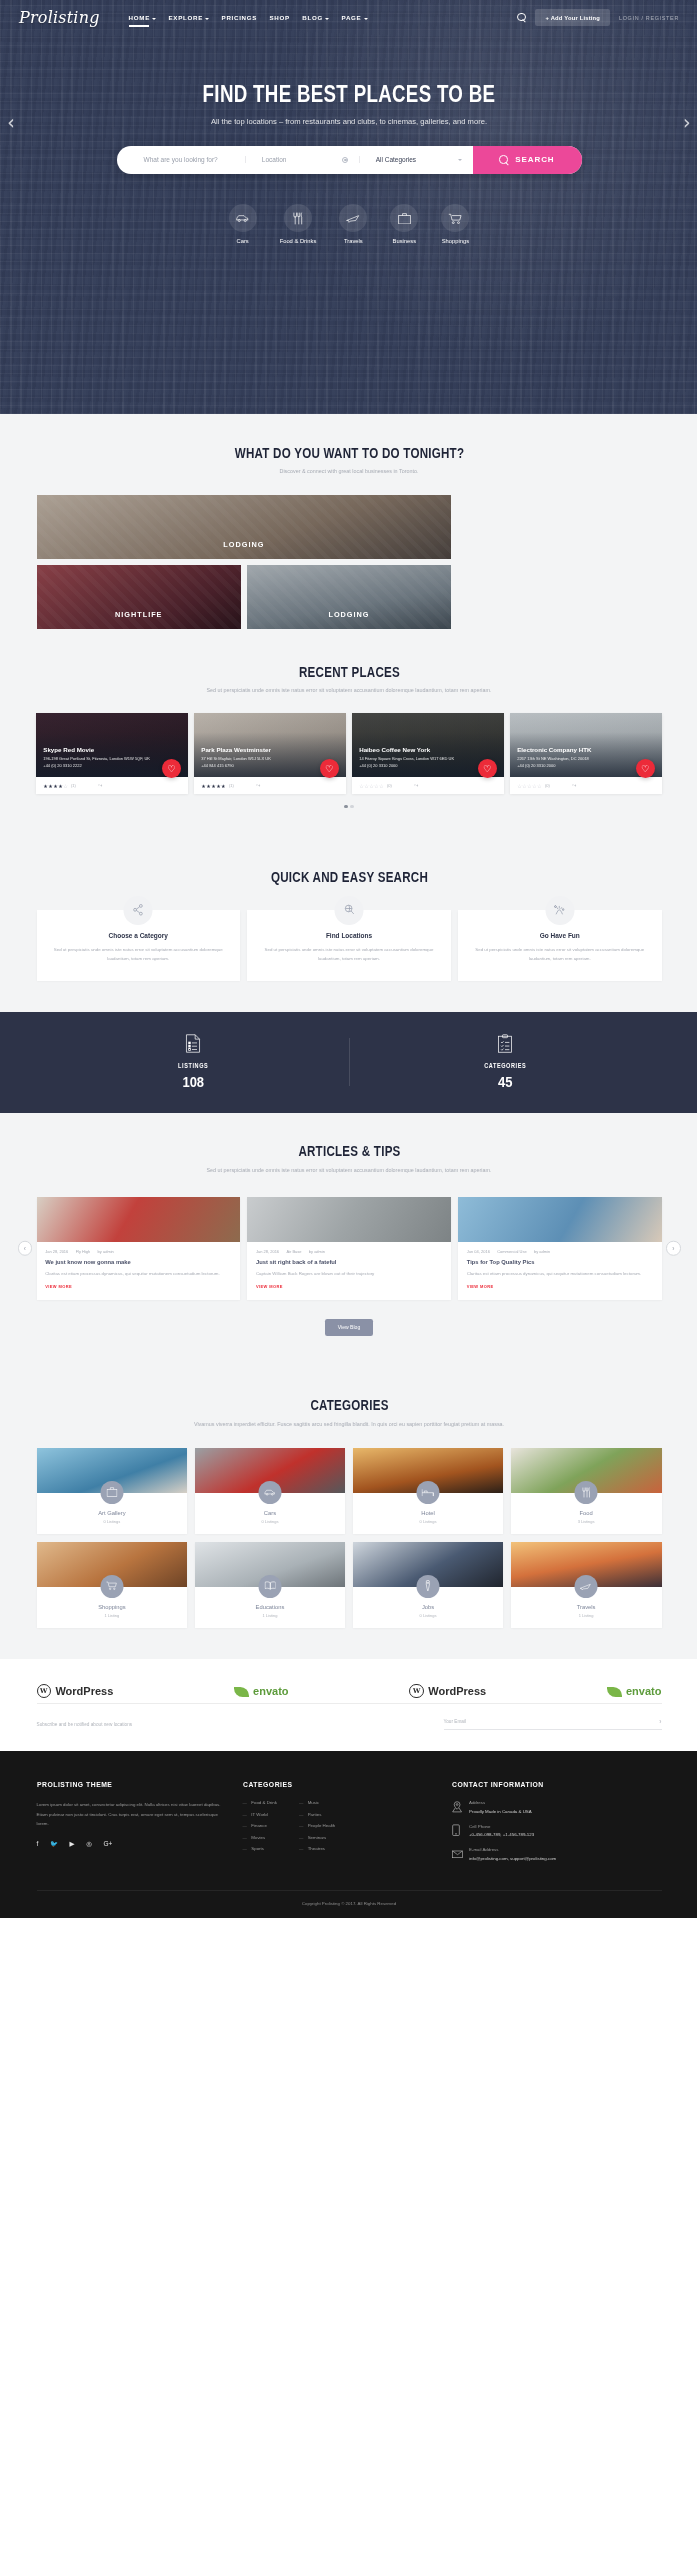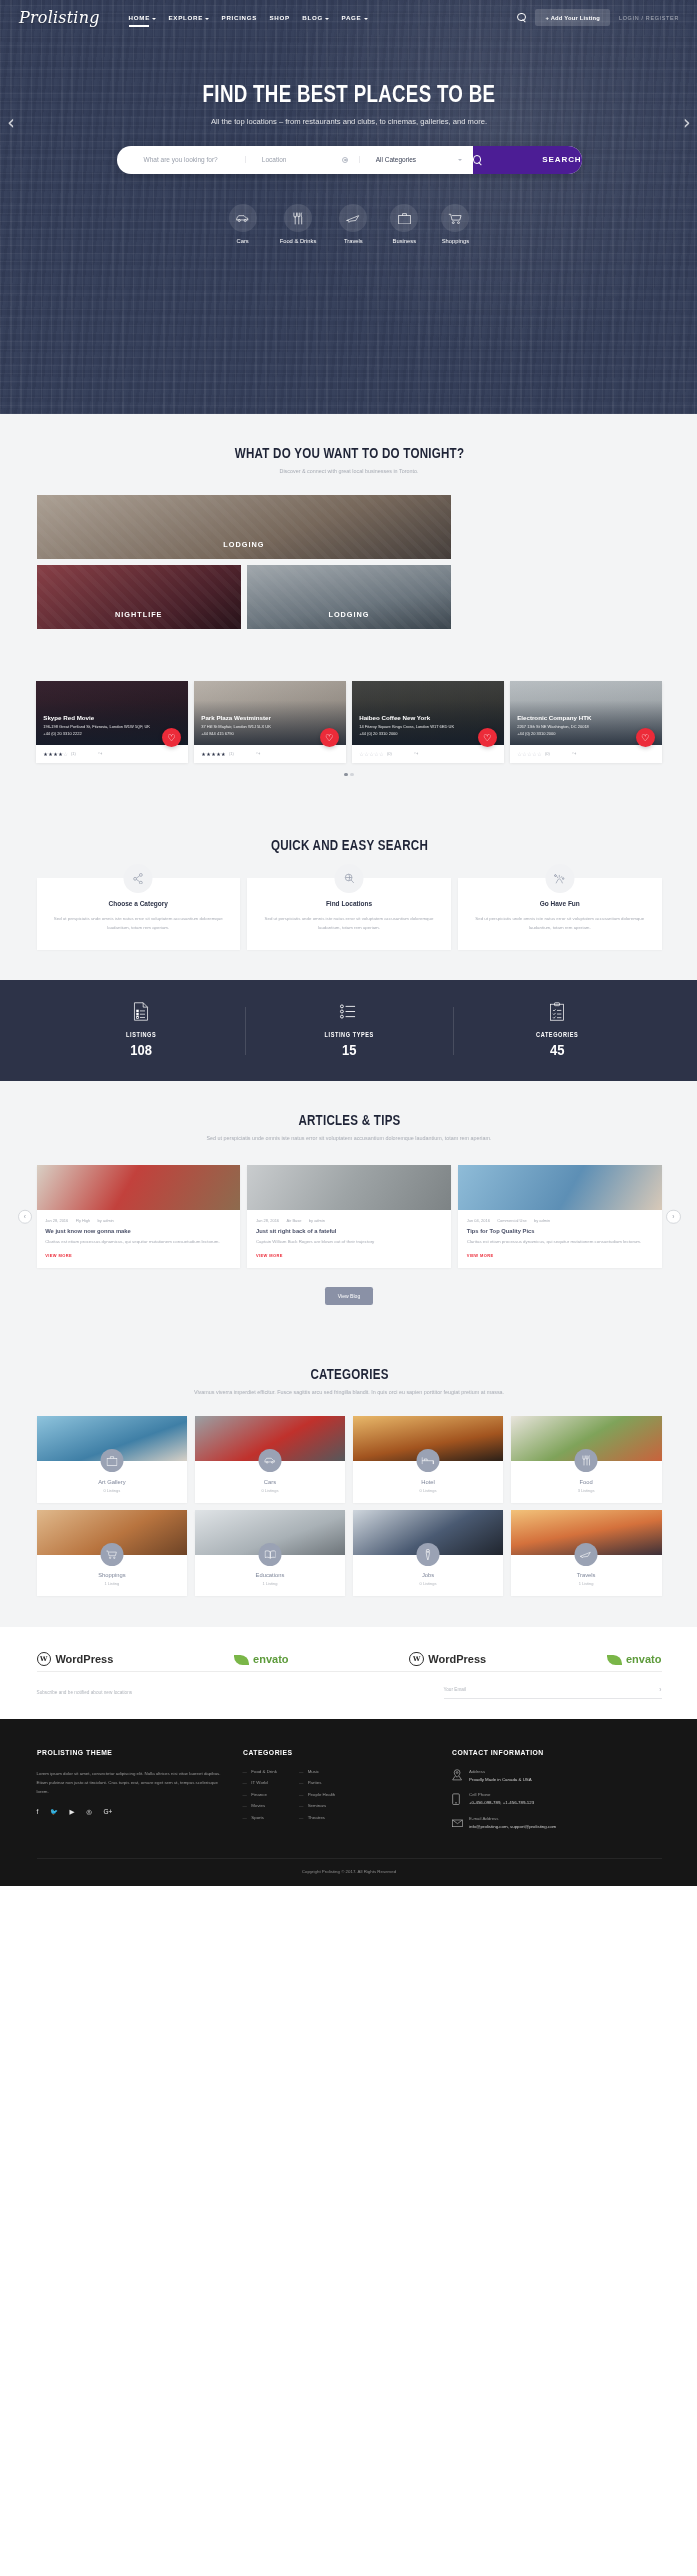--- a/index.html
+++ b/index.html
@@ -95,22 +95,22 @@
     overflow:hidden; box-shadow: 0 2.2px 10.2px rgba(0,0,0,.18);
   }
   .sb-field { flex: 1; padding: 0 16px; font-size: 6.5px; color:#9aa0ac; position:relative; }
   .sb-field.loc { flex: .9; border-left: 0.7px solid #e9e9ec; display:flex; align-items:center; justify-content:space-between; padding-right:10.2px;}
   .sb-field.cat { flex: .9; border-left: 0.7px solid #e9e9ec; display:flex; align-items:center; justify-content:space-between; padding-right:10.2px;}
   .sb-field.cat .v { color:#3b4256; }
   .geo { width:6.5px; height:6.5px; border:0.9px solid #b7bcc6; border-radius:50%; position:relative; }
   .geo::after { content:""; position:absolute; width:2.2px;height:2.2px;background:#b7bcc6;border-radius:50%; left:1.5px; top:1.5px;}
   .dncaret { border-left:2.2px solid transparent;border-right:2.2px solid transparent;border-top:2.5px solid #b7bcc6;}
   .sb-btn {
-    width: 109px; height:100%; background:#4c1d95; color:#fff;
-    display:flex; align-items:center; justify-content:space-between; gap:6.5px;
+    width: 109px; height:100%; background:#ec4899; color:#fff;
+    display:flex; align-items:center; justify-content:center; gap:6.5px;
     font-size: 8px; font-weight:bold; letter-spacing:0.9px; cursor:pointer;
   }
   .sb-btn .search-ic::before { border-color:#fff; } .sb-btn .search-ic::after{ background:#fff; }
 
   
   .hero-cats { display:flex; justify-content:center; gap: 23px; margin-top: 30.5px; }
   .hcat { text-align:center; cursor:pointer; }
   .hcat .circ {
     width: 28px; height:28px; border-radius:50%; background: rgba(255,255,255,.10);
     display:flex; align-items:center; justify-content:center; margin: 0 auto 5.8px;
@@ -370,20 +370,24 @@
         </div>
       <div class="tile t-lodging2">
           <div class="ph"></div>
           <div class="tlbl">LODGING</div>
         </div>
     </div>
   </div>
 </div>
 
 <div class="sec light" style="padding-top:4.4px">
+  <div class="wrap">
+    <div class="sec-title">RECENT PLACES</div>
+    <div class="sec-sub">Sed ut perspiciatis unde omnis iste natus error sit voluptatem accusantium doloremque laudantium, totam rem aperiam.</div>
+  </div>
   <div class="cards" style="width:626px;margin:17.4px auto 0;">
 
     <div class="card c1">
       <div class="img">
         <div class="ctitle">Skype Red Movie</div>
         <div class="caddr">196-198 Great Portland St, Fitzrovia, London W1W 5QF, UK</div>
         <div class="caddr">+44 (0) 20 3310 2222</div>
       </div>
       <div class="heart">♡</div>
       <div class="meta">
@@ -500,34 +504,20 @@
               <path d="M9.5 16.7h7"></path>
               <rect x="5" y="20" width="2.5" height="2.5"></rect>
               <path d="M9.5 21.2h7"></path>
             </svg>
         </div>
         <div class="slabel">LISTINGS</div>
         <div class="snum">108</div>
       </div>
 
 
-      <div class="stat">
-        <div class="sicon">
-          <svg width="19" height="19" viewBox="0 0 26 26" fill="none" stroke="#fff" stroke-width="1.2">
-              <circle cx="4" cy="6" r="2"></circle>
-              <path d="M9 6h13"></path>
-              <circle cx="4" cy="13" r="2"></circle>
-              <path d="M9 13h13"></path>
-              <circle cx="4" cy="20" r="2"></circle>
-              <path d="M9 20h13"></path>
-            </svg>
-        </div>
-        <div class="slabel">LISTING TYPES</div>
-        <div class="snum">15</div>
-      </div>
 
       <div class="stat">
         <div class="sicon">
           <svg width="16" height="19" viewBox="0 0 22 26" fill="none" stroke="#fff" stroke-width="1">
               <rect x="2" y="3" width="18" height="22"></rect>
               <rect x="7.5" y="1" width="7" height="4" rx="1"></rect>
               <path d="M5.5 11l1.3 1.3L9 10"></path>
               <path d="M11 11.5h6"></path>
               <path d="M5.5 16l1.3 1.3L9 15"></path>
               <path d="M11 16.5h6"></path>

